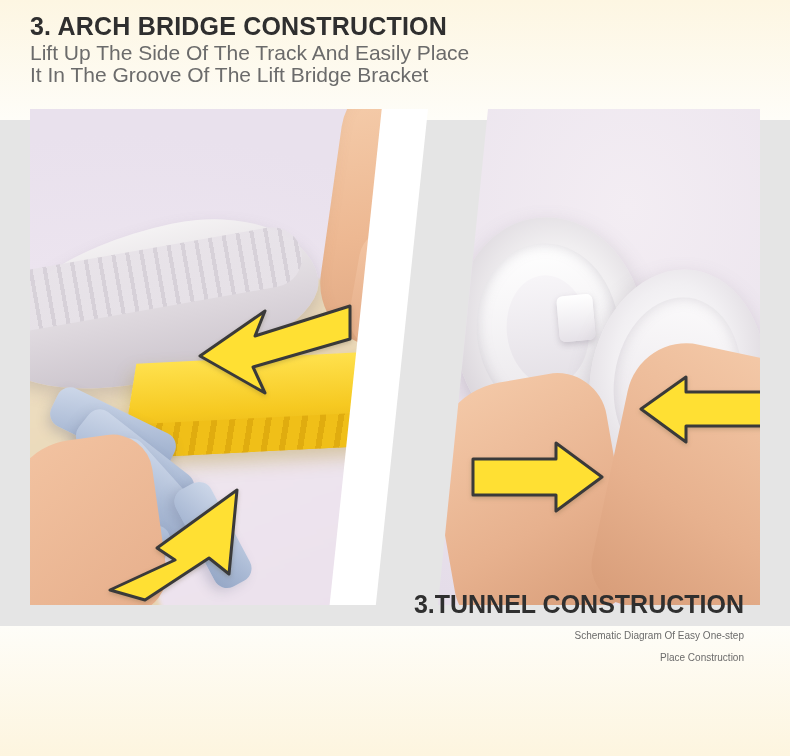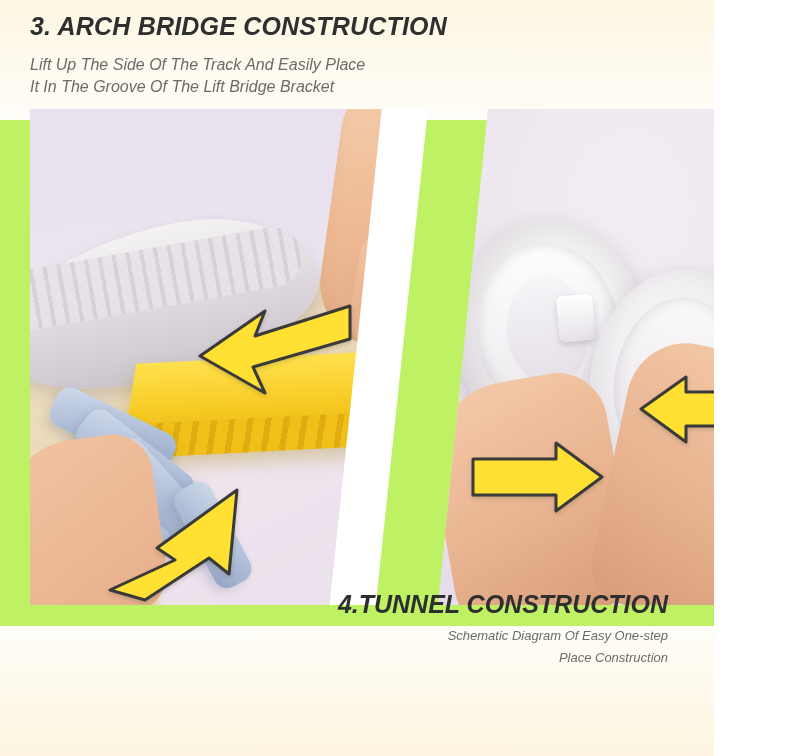--- a/index.html
+++ b/index.html
@@ -8,25 +8,24 @@
     background: #ffffff;
   }
   body {
     width: 790px;
     height: 756px;
     font-family: "Liberation Sans", sans-serif;
     overflow: hidden;
   }
   .page {
     position: relative;
-    width: 714px;
+    width: 790px;
     height: 756px;
-    background: #bef264;
+    background: #e5e5e5;
     overflow: hidden;
-    font-style: italic;
   }
   
   .page::before {
     content: "";
     position: absolute;
     left: 0; top: 0;
     width: 790px; height: 120px;
     background: linear-gradient(180deg, #fdf6e2 0%, #fefdf8 100%);
   }
   .page::after {
@@ -48,22 +47,22 @@
   .title-3 {
     font-size: 25px;
     font-weight: bold;
     color: #2f2f2f;
     letter-spacing: 0.2px;
     line-height: 32px;
     margin: 0;
     white-space: nowrap;
   }
   .subtitle-3 {
-    margin: 12px 0 0 0;
-    font-size: 16px;
+    margin: 0 0 0 0;
+    font-size: 21px;
     color: #6b6b6b;
     line-height: 22px;
     font-weight: 400;
   }
 
   
   .header-bottom {
     position: absolute;
     right: 46px;
     top: 588px;
@@ -74,21 +73,21 @@
   .title-4 {
     font-size: 25px;
     font-weight: bold;
     color: #2f2f2f;
     line-height: 32px;
     margin: 0;
     white-space: nowrap;
   }
   .subtitle-4 {
     margin: 5px 0 0 0;
-    font-size: 13px;
+    font-size: 10px;
     color: #6b6b6b;
     line-height: 22px;
     font-weight: 400;
   }
 
   
   .collage {
     position: absolute;
     left: 30px;
     top: 109px;
@@ -353,20 +352,20 @@
       <polygon points="3,20 86,20 86,4 132,38 86,72 86,56 3,56" fill="#ffe033" stroke="#3a3a3a" stroke-width="3" stroke-linejoin="round"></polygon>
     </svg>
 
     <svg class="arrow a4" width="152" height="72" viewBox="0 0 152 72">
       <polygon points="149,18 48,18 48,3 3,35 48,68 48,52 149,52" fill="#ffe033" stroke="#3a3a3a" stroke-width="3" stroke-linejoin="round"></polygon>
     </svg>
 
   </div>
 
   <div class="header-bottom">
-    <h1 class="title-4">4.TUNNEL CONSTRUCTION</h1>
+    <h1 class="title-4">3.TUNNEL CONSTRUCTION</h1>
     <p class="subtitle-4">
       <span>Schematic Diagram Of Easy One-step</span><br>
       <span>Place Construction</span>
     </p>
   </div>
 
 </div>
 
 </body></html>

